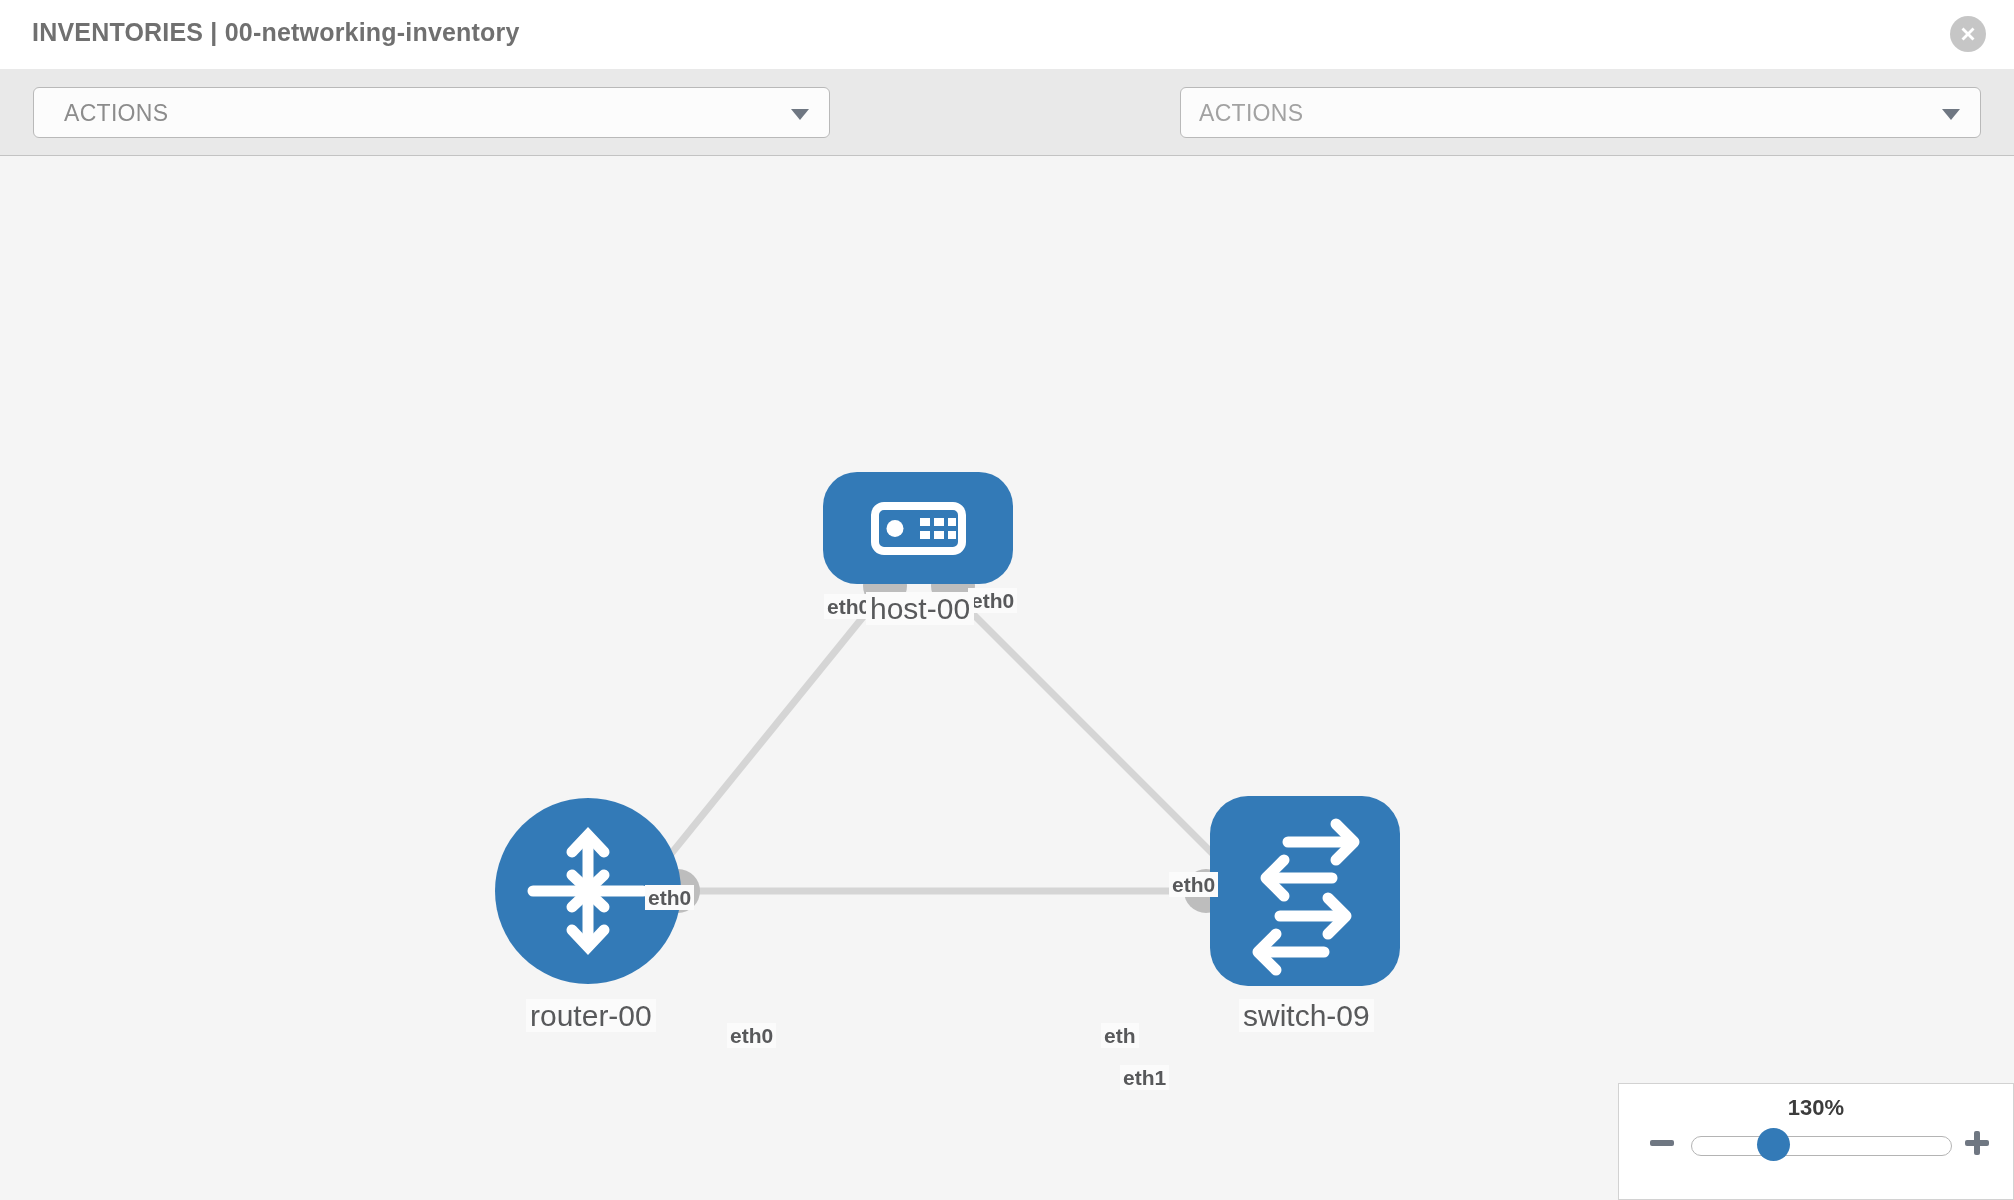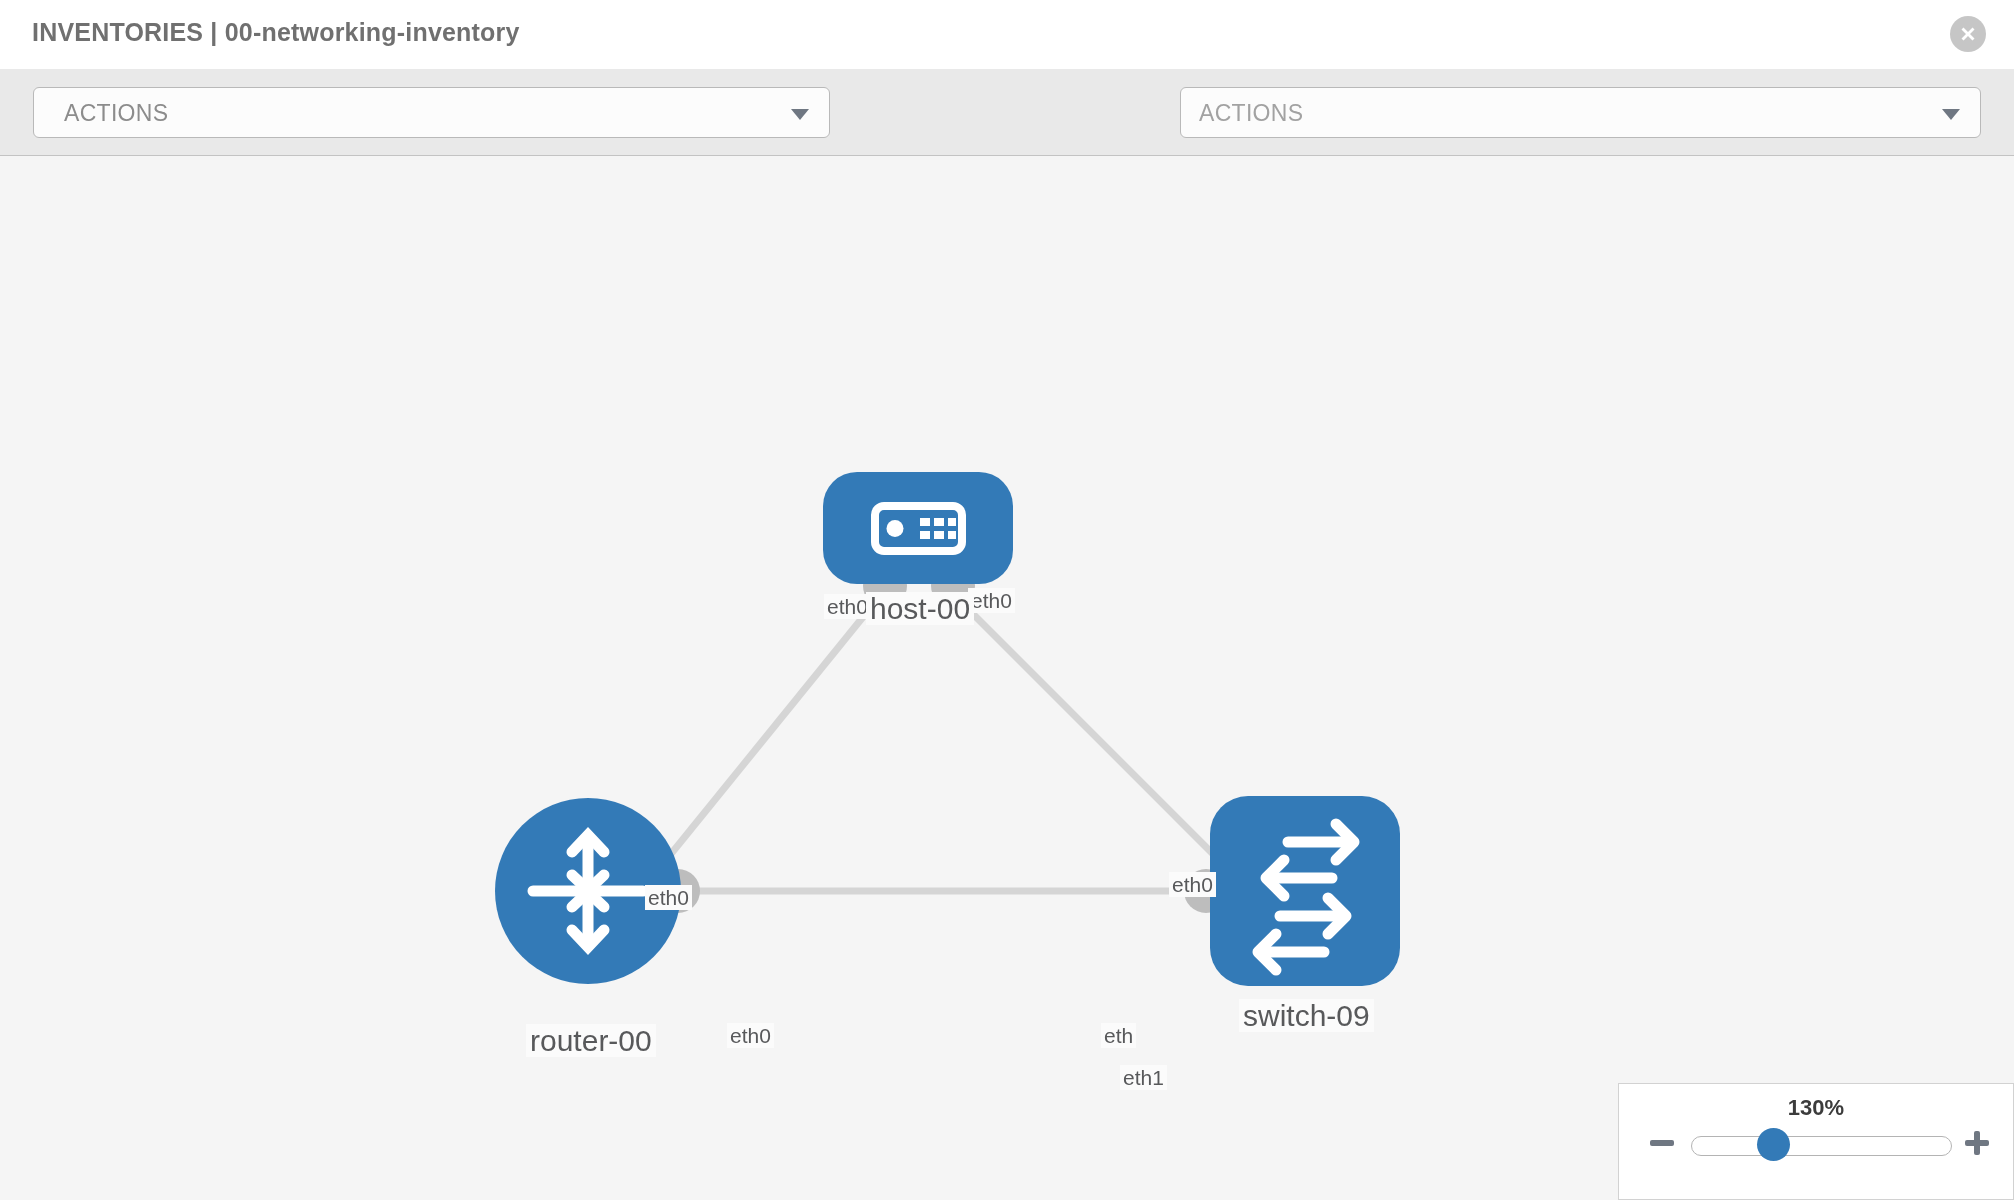--- a/index.html
+++ b/index.html
@@ -132,20 +132,21 @@
 
   
   .edge-label {
     position: absolute;
     font-size: 21px;
     color: #58595b;
     background: #fbfbfb;
     padding: 1px 3px;
     white-space: nowrap;
     line-height: 1.1;
+    font-weight: bold;
   }
   .node-label {
     position: absolute;
     font-size: 30px;
     color: #58595b;
     background: #fbfbfb;
     padding: 0px 4px;
     white-space: nowrap;
     line-height: 1.1;
   }
@@ -313,21 +314,21 @@
 
   <span class="edge-label" style="left:824px; top:438px;">eth0</span>
   <span class="edge-label" style="left:968px; top:432px;">eth0</span>
   <span class="edge-label" style="left:645px; top:729px;">eth0</span>
   <span class="edge-label" style="left:1169px; top:716px;">eth0</span>
   <span class="edge-label" style="left:727px; top:867px;">eth0</span>
   <span class="edge-label" style="left:1101px; top:867px;">eth</span>
   <span class="edge-label" style="left:1120px; top:909px;">eth1</span>
 
   <span class="node-label" style="left:866px; top:436px;">host-00</span>
-  <span class="node-label" style="left:526px; top:843px;margin-top:25px;">router-00</span>
+  <span class="node-label" style="left:526px; top:843px;">router-00</span>
   <span class="node-label" style="left:1239px; top:843px;">switch-09</span>
 </div>
 
 <div class="zoom-panel">
   <div class="zoom-value">130%</div>
 
   <div class="zoom-minus">
     <svg width="30" height="30" viewBox="0 0 30 30">
       <rect x="3" y="12" width="24" height="6" rx="2" fill="#6f7782"></rect>
     </svg>

